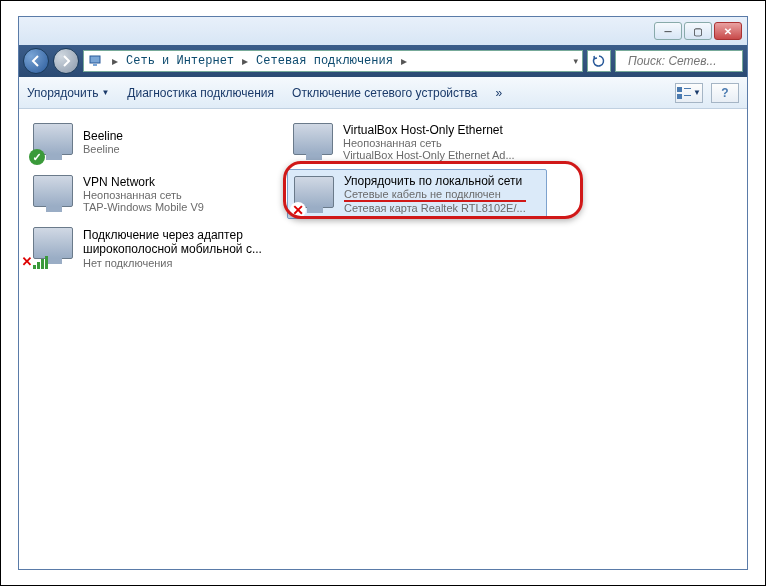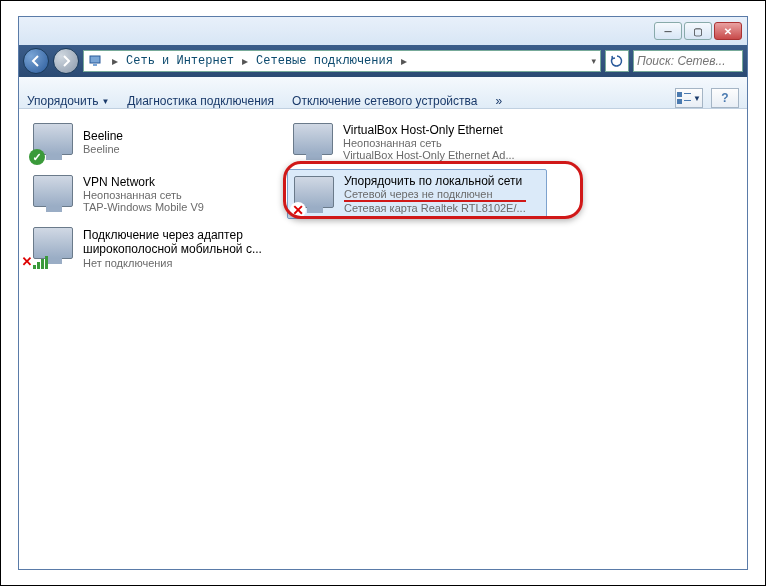--- a/index.html
+++ b/index.html
@@ -10,23 +10,23 @@
 .winbtn { width: 28px; height: 18px; border: 1px solid #8aa; border-radius: 3px; display: flex; align-items: center; justify-content: center; font-size: 10px; background: linear-gradient(#f5f9fd,#d8e6f5); cursor: pointer; }
 .winbtn.close { background: linear-gradient(#e9a1a1,#c84a4a); color: #fff; border-color: #a33; font-weight: bold; }
 .navbar { height: 32px; background: linear-gradient(#3b5d8a, #2a4a73); display: flex; align-items: center; padding: 0 4px; gap: 4px; }
 .navbtn { width: 26px; height: 26px; border-radius: 50%; background: radial-gradient(circle at 30% 30%, #7aa5d6, #2a5a9a); border: 1px solid #1a3a5a; display: flex; align-items: center; justify-content: center; color: #fff; cursor: pointer; }
 .navbtn.fwd { background: radial-gradient(circle at 30% 30%, #d0d8e0, #8a98aa); }
 .addressbar { flex: 1; height: 22px; background: #fff; border: 1px solid #7a9; display: flex; align-items: center; padding: 0 4px; gap: 4px; }
 .addressbar .icon { width: 16px; height: 16px; display: flex; align-items: center; justify-content: center; }
 .crumb { color: #0c4a6e; cursor: pointer; font-family: Liberation Mono, monospace; }
 .crumbsep { color: #555; padding: 0 4px; }
 .refresh { width: 24px; height: 22px; border: 1px solid #7a9; background: #fff; display: flex; align-items: center; justify-content: center; cursor: pointer; }
-.searchbox { width: 110px; height: 22px; border: 1px solid #7a9; background: #fff; display: flex; align-items: center; padding: 0 3px; }
+.searchbox { width: 128px; height: 22px; border: 1px solid #7a9; background: #fff; display: flex; align-items: center; padding: 0 12px; }
 .searchbox input { border: none; outline: none; width: 100%; color: #888; font-style: italic; font-size: 12px; }
-.toolbar { height: 32px; background: linear-gradient(#f5f9fd,#e0ecf7); border-bottom: 1px solid #c0d0e0; display: flex; align-items: flex-end; padding: 0 8px; gap: 18px; color: #1a3a6a; }
+.toolbar { height: 32px; background: linear-gradient(#f5f9fd,#e0ecf7); border-bottom: 1px solid #c0d0e0; display: flex; align-items: center; padding: 0 8px; gap: 18px; color: #1a3a6a; }
 .toolbtn { cursor: pointer; display: flex; align-items: center; gap: 3px; }
 .toolbtn .chev { font-size: 8px; }
 .toolbar .right { margin-left: auto; display: flex; gap: 8px; align-items: center; }
 .viewbtn { width: 28px; height: 20px; border: 1px solid #a5b5c5; background: linear-gradient(#fdfdfd,#e8eef5); display: flex; align-items: center; justify-content: center; cursor: pointer; }
 .content { flex: 1; background: #fff; padding: 8px; display: flex; flex-wrap: wrap; align-content: flex-start; position: relative; }
 .item { width: 260px; height: 50px; display: flex; padding: 2px; gap: 6px; margin-bottom: 2px; position: relative; }
 .item.selected { background: #dbeaf9; border: 1px solid #7da2ce; border-radius: 2px; }
 .item .iconwrap { width: 48px; height: 46px; position: relative; flex-shrink: 0; }
 .netmonitor { width: 40px; height: 32px; background: linear-gradient(#d0d8e4,#9aadc5); border: 1px solid #6a7a8a; border-radius: 2px; position: absolute; top: 4px; left: 4px; }
 .netmonitor::after { content: ""; position: absolute; bottom: -6px; left: 12px; width: 16px; height: 6px; background: #9aadc5; }
@@ -68,21 +68,21 @@
       <div class="addressbar">
         <span class="icon">
           <svg width="16" height="16" viewBox="0 0 16 16">
               <rect x="2" y="3" width="10" height="7" fill="#7aa5d6" stroke="#2a5a9a"></rect>
               <rect x="5" y="11" width="4" height="2" fill="#7aa5d6"></rect>
             </svg>
         </span>
         <span class="crumbsep">▸</span>
         <span class="crumb">Сеть и Интернет</span>
         <span class="crumbsep">▸</span>
-        <span class="crumb">Сетевые подключения</span>
+        <span class="crumb">Сетевая подключения</span>
         <span class="crumbsep">▸</span>
         <span style="margin-left:auto;color:#555;font-size:9px">▾</span>
       </div>
       <div class="refresh">
         <svg width="14" height="14" viewBox="0 0 14 14">
             <path d="M7 2 A5 5 0 1 1 2.5 4" stroke="#2a5a9a" stroke-width="1.5" fill="none"></path>
             <path d="M2 2 L2.5 4.5 L5 4" stroke="#2a5a9a" stroke-width="1.5" fill="none"></path>
           </svg>
       </div>
       <div class="searchbox">
@@ -149,21 +149,21 @@
         </div>
       </div>
 
       <div class="item selected">
         <div class="iconwrap">
           <div class="netmonitor"></div>
           <div class="overlay x">✕</div>
         </div>
         <div class="text">
           <div class="name">Упорядочить по локальной сети</div>
-          <div class="sub underline-red">Сетевой через не подключен</div>
+          <div class="sub underline-red">Сетевые кабель не подключен</div>
           <div class="sub">Сетевая карта Realtek RTL8102E/...</div>
         </div>
       </div>
 
       <div class="item" style="height:56px">
         <div class="iconwrap">
           <div class="netmonitor"></div>
           <div class="overlay x-bars">
             <span style="color:#d00;font-weight:bold;font-size:13px;margin-right:1px">✕</span>
             <span class="bars-icon">

